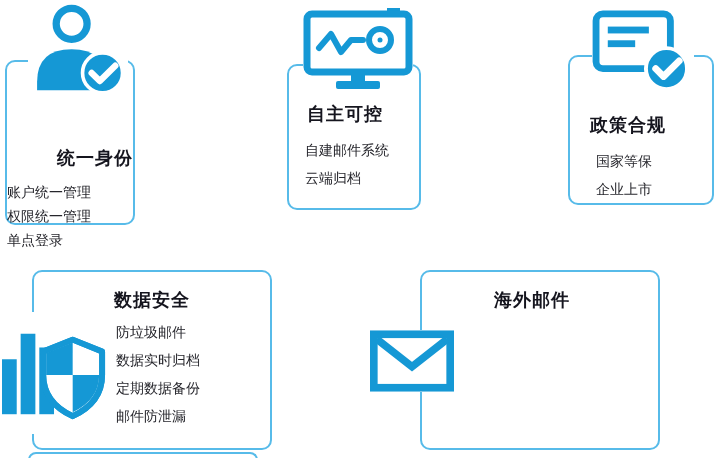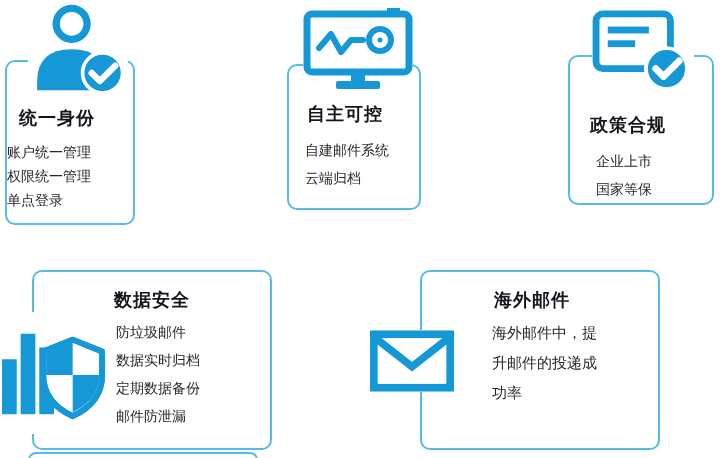--- a/index.html
+++ b/index.html
@@ -24,21 +24,21 @@
   .c1{left:5px;  top:60px;  width:130px;height:165px;}
   .c2{left:287px;top:64px;  width:134px;height:146px;}
   .c3{left:568px;top:55px;  width:146px;height:150px;}
   .c4{left:32px; top:270px; width:240px;height:180px;}
   .c5{left:420px;top:270px; width:240px;height:180px;}
 
   .card h3{
     margin:0;font-size:18px;font-weight:bold;color:var(--title);
     letter-spacing:1px;
   }
-  .c1 h3{margin:44px 0 10px 12px;}
+  .c1 h3{margin:84px 0 10px 12px;text-align:right;}
   .c2 h3{margin:36px 0 10px 18px;}
   .c3 h3{margin:56px 0 10px 20px;}
   .c4 h3{margin:16px 0 6px 0;text-align:center;}
   .c5 h3{margin:16px 16px 6px 0;text-align:center;}
 
   .lines div{font-size:14px;color:var(--body);}
   .c1 .lines{} .c1 .lines div{line-height:24px;}
   .c2 .lines{padding-left:16px;} .c2 .lines div{line-height:28px;}
   .c3 .lines{padding-left:26px;} .c3 .lines div{line-height:28px;}
   .c4 .lines{padding-left:82px;} .c4 .lines div{line-height:28px;}
@@ -98,22 +98,22 @@
       <circle cx="77" cy="32" r="11" fill="none" stroke="currentColor" stroke-width="6"></circle>
       <circle cx="77" cy="32" r="2.5" fill="currentColor"></circle>
       <rect x="48" y="64" width="14" height="9" fill="currentColor"></rect>
       <rect x="33" y="73" width="44" height="8" rx="2" fill="currentColor"></rect>
     </svg>
   </div>
 
   <div class="card c3">
     <h3>政策合规</h3>
     <div class="lines">
+      <div>国家等保</div>
       <div>企业上市</div>
-      <div>国家等保</div>
     </div>
   </div>
   <div class="icon i3">
     <svg viewBox="0 0 104 92" xmlns="http://www.w3.org/2000/svg">
       <rect x="4" y="6" width="76" height="56" rx="7" fill="#fff" stroke="currentColor" stroke-width="7"></rect>
       <rect x="16" y="19" width="42" height="7" fill="currentColor"></rect>
       <rect x="16" y="33" width="28" height="7" fill="currentColor"></rect>
       <circle cx="76" cy="62" r="21" fill="currentColor" stroke="#fff" stroke-width="4"></circle>
       <path d="M65 62 l8 8 l16 -16" stroke="#fff" stroke-width="7" fill="none" stroke-linecap="round" stroke-linejoin="round"></path>
     </svg>
@@ -135,25 +135,20 @@
       <rect x="38" y="36" width="15" height="68" fill="currentColor"></rect>
       <path d="M72 28 L102 40 L102 64 Q102 92 72 106 Q42 92 42 64 L42 40 Z" fill="#fff" stroke="currentColor" stroke-width="6" stroke-linejoin="round"></path>
       <path d="M72 31 L45 41.5 L45 64 L72 64 Z" fill="currentColor"></path>
       <path d="M72 64 L99 64 Q99 89 72 102 Z" fill="currentColor"></path>
       <path d="M72 28 L102 40 L102 64 Q102 92 72 106 Q42 92 42 64 L42 40 Z" fill="none" stroke="currentColor" stroke-width="6" stroke-linejoin="round"></path>
     </svg>
   </div>
 
   <div class="card c5">
     <h3>海外邮件</h3>
-    <div class="lines">
-      <div>海外邮件中，提</div>
-      <div>升邮件的投递成</div>
-      <div>功率</div>
-    </div>
   </div>
   <div class="icon i5">
     <svg viewBox="0 0 88 64" xmlns="http://www.w3.org/2000/svg">
       <rect x="4" y="4" width="80" height="56" fill="#fff" stroke="currentColor" stroke-width="8"></rect>
       <path d="M7 9 L44 38 L81 9" stroke="currentColor" stroke-width="8" fill="none"></path>
     </svg>
   </div>
 
   <div class="partial"></div>
 

